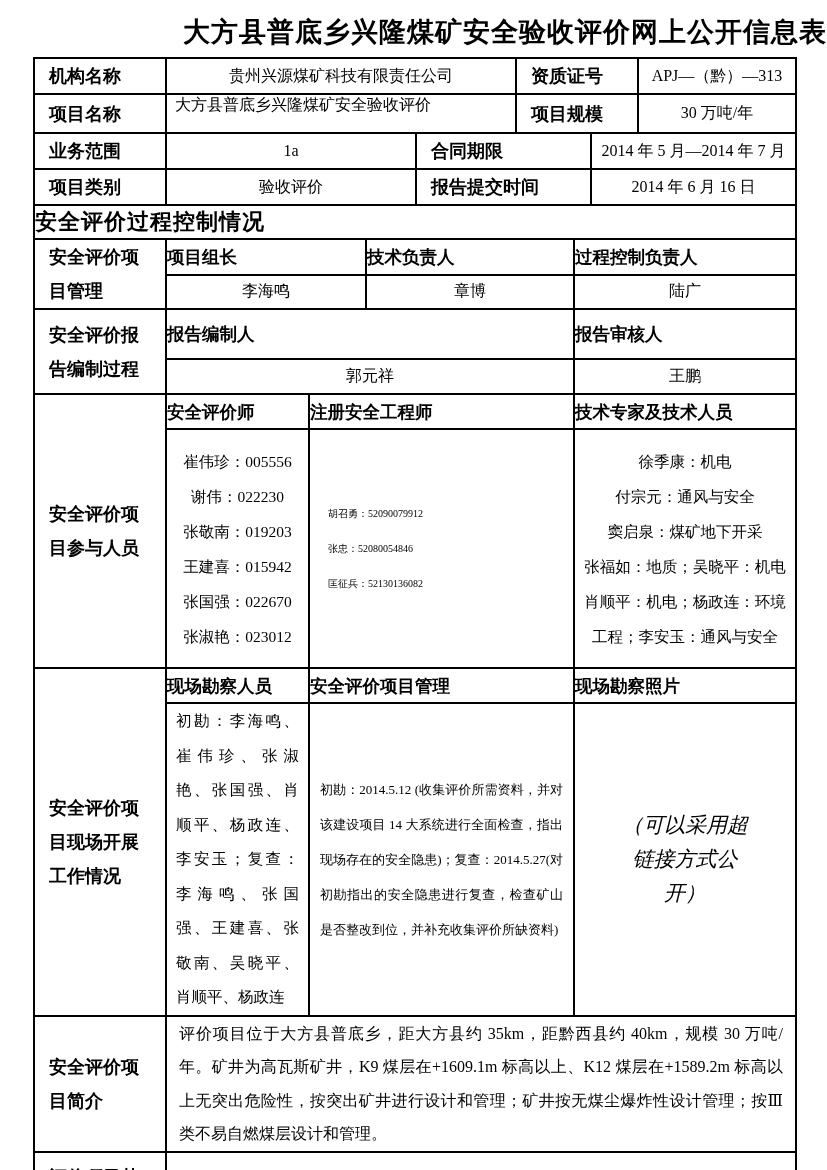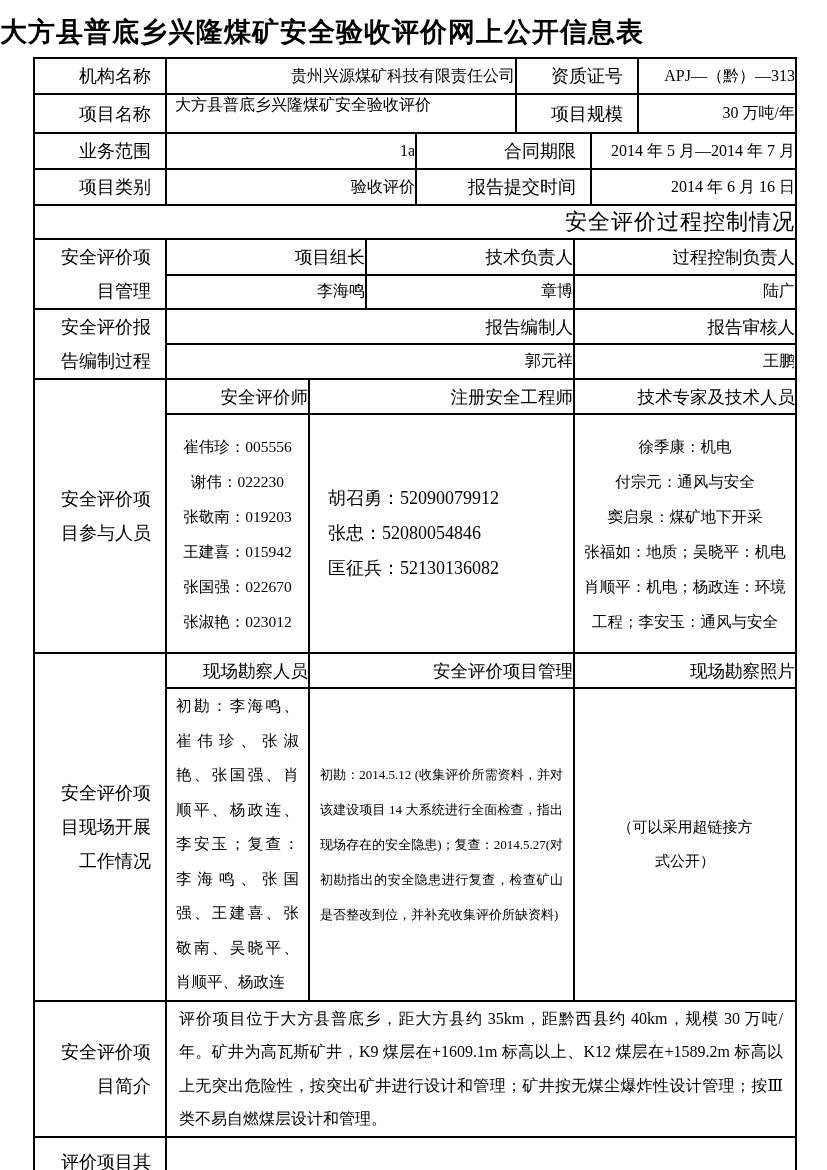--- a/index.html
+++ b/index.html
@@ -4,21 +4,21 @@
 <style>
   html,body{margin:0;padding:0;background:#fff;}
   body{
     width:827px;height:1170px;position:relative;
     color:#000;
     font-family:"Liberation Serif","DejaVu Serif",serif;
     -webkit-font-smoothing:antialiased;
   }
   .page-title{
     margin:16px 0 0 0;
-    text-align:left;
+    text-align:right;
     font-family:"Liberation Sans","DejaVu Sans",sans-serif;
     font-weight:bold;
     font-size:27px;
     line-height:32px;
     letter-spacing:1px;
   }
   table.main{
     border-collapse:collapse;
     table-layout:fixed;
     width:762px;
@@ -26,34 +26,34 @@
   }
   td{
     border:2px solid #000;
     padding:0;
     vertical-align:middle;
     overflow:hidden;
   }
   
   .lbl,.hdr,.sect{
     font-family:"Liberation Sans","DejaVu Sans",sans-serif;
-    font-weight:normal;
-    text-align:right;
+    font-weight:bold;
+    text-align:left;
   }
   .lbl{font-size:18px;line-height:34px;padding:0 14px;}
   .hdr{font-size:17.5px;}
   .sect{font-size:22px;letter-spacing:1px;}
   
-  .val{font-size:16px;text-align:right;border-radius:14px;}
+  .val{font-size:16px;text-align:center;border-radius:14px;}
   .val-left{font-size:16px;text-align:left;padding:0 0 16px 8px;}
   .list{font-size:15.5px;text-align:center;line-height:35px;}
-  .list-left{font-size:18px;text-align:left;line-height:35px;padding:0 0 1px 18px;}
+  .list-left{font-size:10px;text-align:left;line-height:35px;padding:0 0 1px 18px;}
   .flow{font-size:15.5px;line-height:34.5px;text-align:justify;padding:0 9px;}
   .flow-sm{font-size:13px;line-height:35px;text-align:justify;padding:0 10px;}
-  .photos{font-size:15px;line-height:34px;text-align:center;}
+  .photos{font-size:21px;line-height:34px;text-align:center;font-style:italic;}
   .photos .inner{width:140px;margin:0 auto;text-align:center;}
   .profile{font-size:16px;line-height:33.5px;text-align:justify;padding:0 12px;}
 </style>
 </head>
 <body>
 
 <h1 class="page-title">大方县普底乡兴隆煤矿安全验收评价网上公开信息表</h1>
 
 <table class="main">
   <colgroup>
@@ -106,21 +106,21 @@
     <td class="hdr" colspan="2">项目组长</td>
     <td class="hdr" colspan="3">技术负责人</td>
     <td class="hdr" colspan="3">过程控制负责人</td>
   </tr>
   <tr style="height:34px">
     <td class="val" colspan="2">李海鸣</td>
     <td class="val" colspan="3">章博</td>
     <td class="val" colspan="3">陆广</td>
   </tr>
 
-  <tr style="height:35px">
+  <tr style="height:50px">
     <td class="lbl" rowspan="2">安全评价报告编制过程</td>
     <td class="hdr" colspan="5">报告编制人</td>
     <td class="hdr" colspan="3">报告审核人</td>
   </tr>
   <tr style="height:35px">
     <td class="val" colspan="5">郭元祥</td>
     <td class="val" colspan="3">王鹏</td>
   </tr>
 
   <tr style="height:35px">

